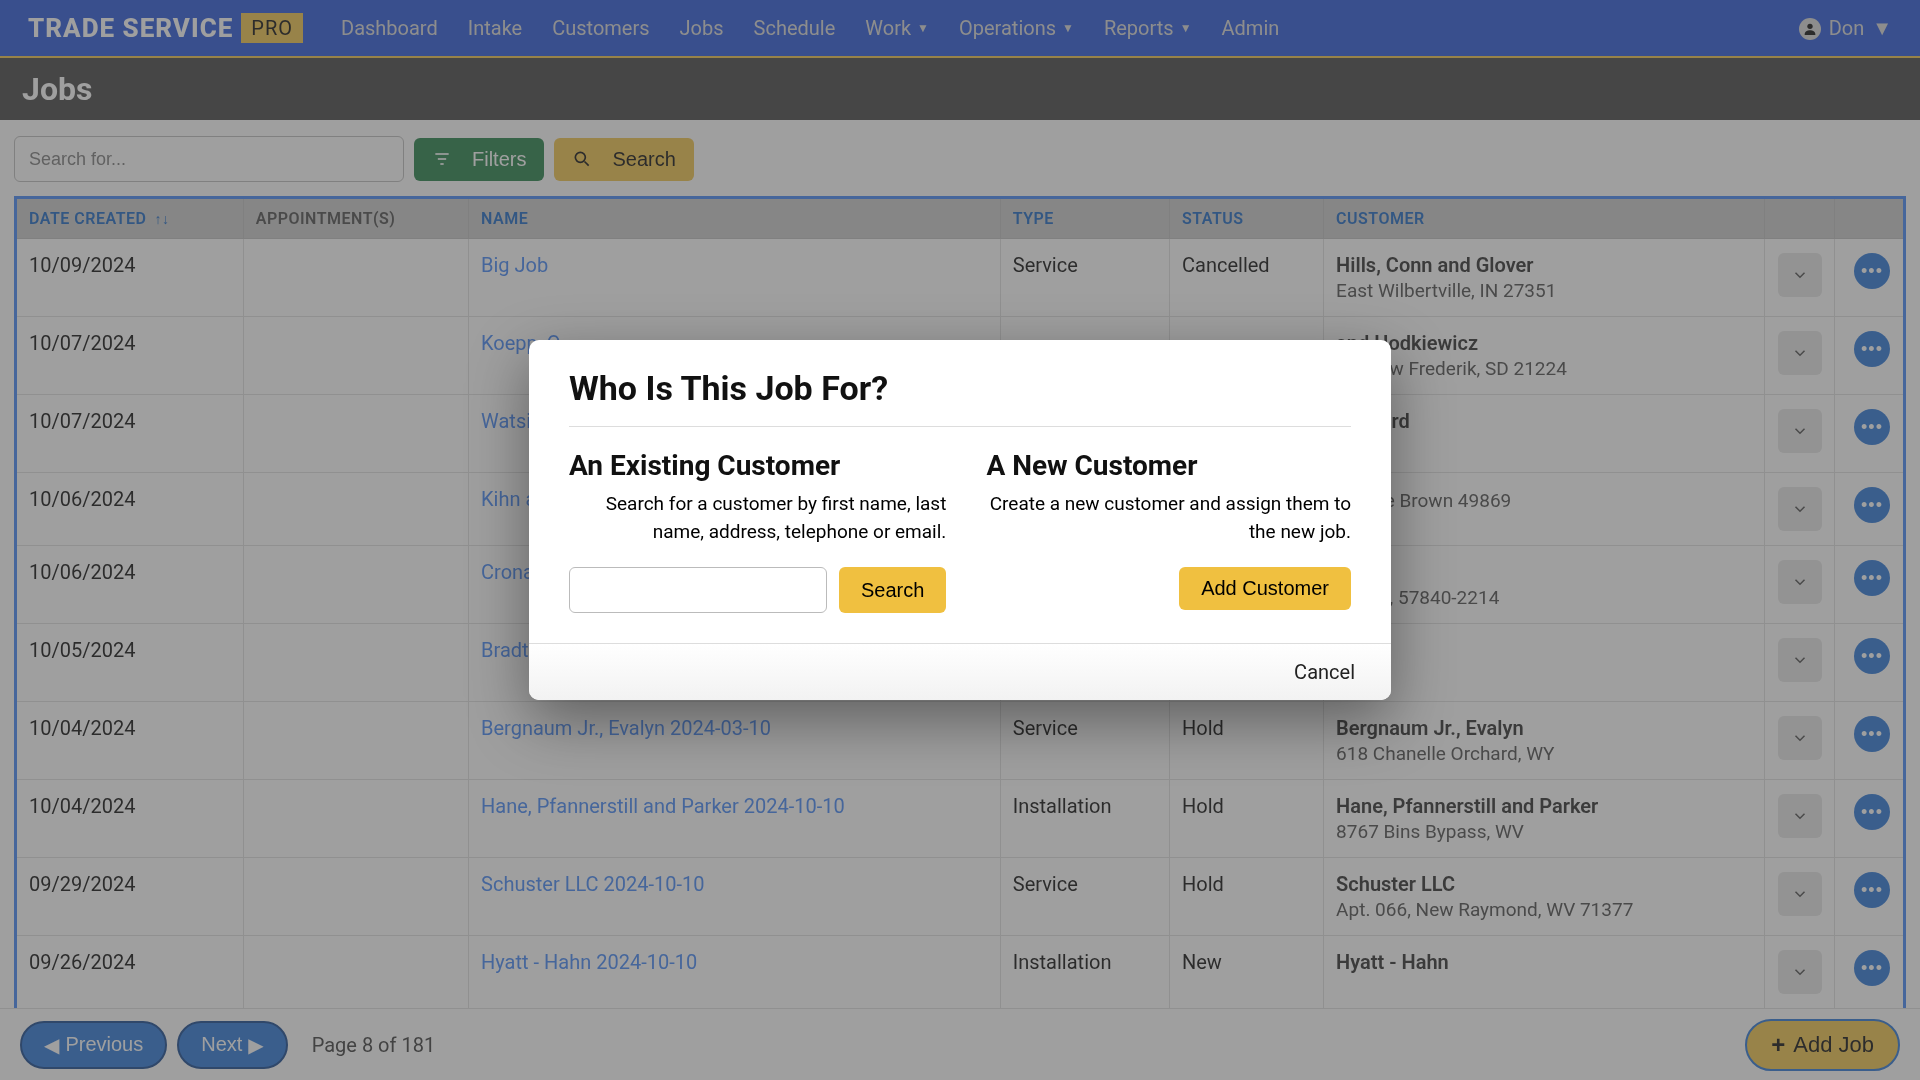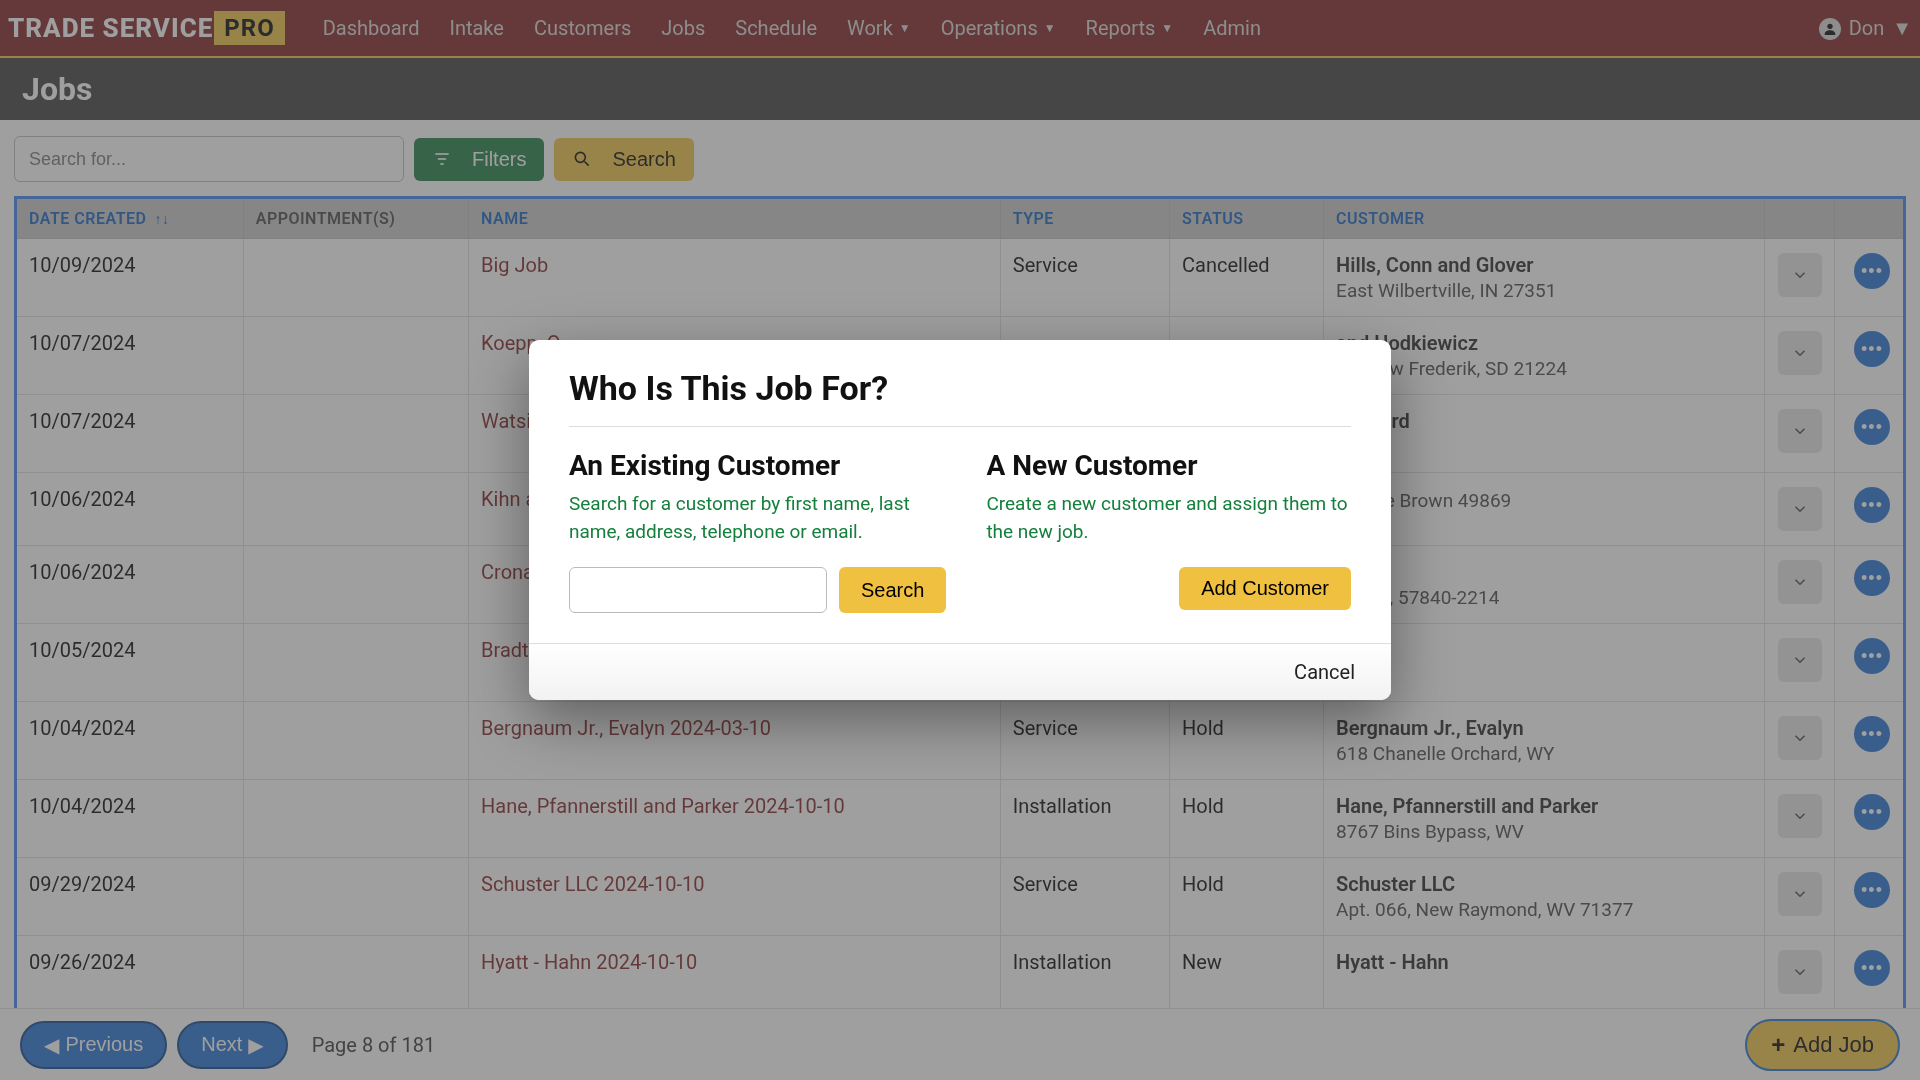--- a/index.html
+++ b/index.html
@@ -1,22 +1,22 @@
 <!DOCTYPE html>
 <html><head>
 <meta charset="utf-8">
 <style>
 * { box-sizing: border-box; margin: 0; padding: 0; }
 body { font-family: -apple-system, BlinkMacSystemFont, "Segoe UI", Roboto, sans-serif; background: #fff; width: 1920px; height: 1080px; overflow: hidden; position: relative; }
 
 
-.topnav { background: #7f1d1d; height: 58px; display: flex; align-items: center; padding: 0 8px; border-bottom: 2px solid #f0c040; }
+.topnav { background: #1d4ed8; height: 58px; display: flex; align-items: center; padding: 0 28px; border-bottom: 2px solid #f0c040; }
 .logo { display: flex; align-items: center; }
 .logo-text { color: #fff; font-weight: 800; font-size: 26px; letter-spacing: 1px; }
-.logo-pro { background: #f0c040; color: #000; font-weight: 700; font-size: 24px; padding: 3px 10px; margin-left: 1px; letter-spacing: 1px; }
+.logo-pro { background: #f0c040; color: #000; font-weight: 400; font-size: 20px; padding: 3px 10px; margin-left: 8px; letter-spacing: 1px; }
 .nav-links { display: flex; margin-left: 38px; gap: 30px; }
 .nav-link { color: #d8d8d8; font-size: 20px; text-decoration: none; cursor: pointer; display: flex; align-items: center; gap: 6px; }
 .nav-link .caret { font-size: 12px; }
 .nav-right { margin-left: auto; display: flex; align-items: flex-end; gap: 8px; color: #d8d8d8; font-size: 20px; cursor: pointer; }
 .user-icon { width: 22px; height: 22px; border-radius: 50%; background: #d8d8d8; display: inline-flex; align-items: center; justify-content: center; }
 
 
 .page-header { background: #3a3a3a; padding: 12px 22px; }
 .page-title { color: #fff; font-size: 32px; font-weight: 700; }
 
@@ -27,21 +27,21 @@
 .btn-filters { background: #1a7a3e; color: #fff; }
 .btn-search { background: #f0c040; color: #000; }
 .icon-svg { width: 20px; height: 20px; }
 
 
 .table-wrap { padding: 0 14px; }
 table { width: 100%; border-collapse: collapse; border: 3px solid #3b82f6; }
 thead th { background: #c8c8c8; text-align: left; padding: 10px 12px; font-size: 16px; font-weight: 600; color: #1060c0; border: 1px solid #bbb; letter-spacing: 0.5px; }
 thead th.nonlink { color: #444; }
 tbody td { padding: 14px 12px; border: 1px solid #ddd; font-size: 20px; vertical-align: top; }
-tbody td a { color: #7f1d1d; text-decoration: none; }
+tbody td a { color: #3b82f6; text-decoration: none; }
 .cust-name { font-weight: 600; color: #222; }
 .cust-addr { color: #444; font-size: 19px; margin-top: 2px; }
 .row-actions-col { width: 70px; text-align: center; }
 .chevron-btn { width: 44px; height: 44px; border-radius: 6px; background: #e4e4e4; border: none; cursor: pointer; display: inline-flex; align-items: center; justify-content: center; }
 .more-btn { width: 36px; height: 36px; border-radius: 50%; background: #1f6fd6; border: none; color: #fff; cursor: pointer; display: inline-flex; align-items: center; justify-content: center; margin-left: 6px; }
 .sort-icon { margin-left: 8px; font-size: 14px; }
 
 
 .pager { position: absolute; bottom: 0; left: 0; right: 0; height: 72px; background: #fff; border-top: 1px solid #ddd; display: flex; align-items: center; padding: 0 20px; }
 .pager-btn { background: #1f6fd6; color: #fff; border: 2px solid #0b3f8a; border-radius: 26px; padding: 10px 22px; font-size: 20px; font-weight: 500; cursor: pointer; display: inline-flex; align-items: center; gap: 6px; }
@@ -51,21 +51,21 @@
 
 
 .overlay { position: absolute; inset: 0; background: rgba(80,80,80,0.55); display: flex; align-items: flex-start; justify-content: center; padding-top: 340px; }
 .modal { width: 862px; background: #fff; border-radius: 10px; box-shadow: 0 20px 60px rgba(0,0,0,0.4); overflow: hidden; }
 .modal-body { padding: 28px 40px 30px; }
 .modal-title { font-size: 34px; font-weight: 700; color: #111; margin-bottom: 18px; }
 .modal-hr { border: none; border-top: 1px solid #ddd; margin-bottom: 22px; }
 .modal-cols { display: flex; gap: 40px; }
 .modal-col { flex: 1; }
 .col-title { font-size: 28px; font-weight: 700; margin-bottom: 8px; color: #111; }
-.col-desc { font-size: 19px; color: #15803d; line-height: 1.45; margin-bottom: 22px; }
+.col-desc { font-size: 19px; color: #000000; line-height: 1.45; margin-bottom: 22px; text-align: right; }
 .modal-search-row { display: flex; gap: 12px; }
 .modal-search-input { flex: 1; height: 46px; border: 1px solid #bbb; border-radius: 6px; padding: 0 12px; font-size: 18px; }
 .btn-yellow { background: #f0c040; color: #000; border: none; border-radius: 6px; padding: 10px 22px; font-size: 20px; cursor: pointer; }
 .add-cust-wrap { display: flex; justify-content: flex-end; }
 .modal-footer { background: linear-gradient(#fff, #f2f2f2); border-top: 1px solid #ddd; padding: 16px 36px; text-align: right; }
 .cancel-link { color: #222; font-size: 20px; cursor: pointer; }
 </style>
 </head>
 <body>
 

